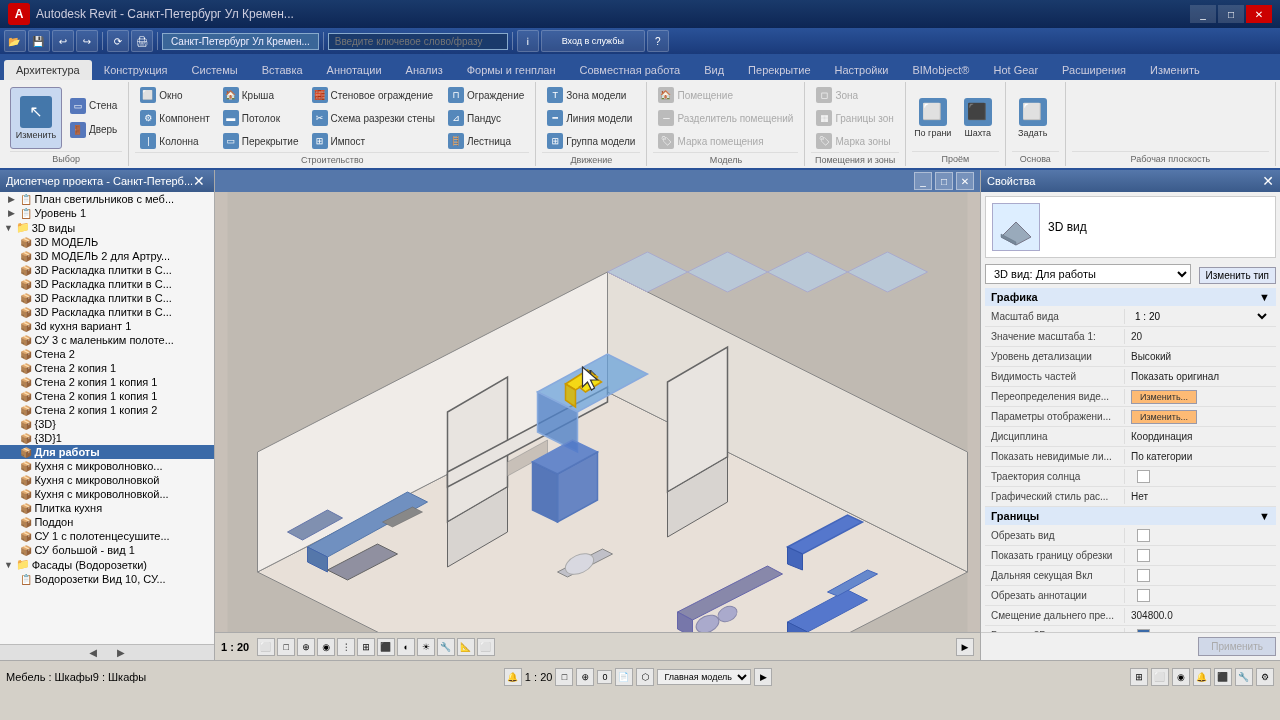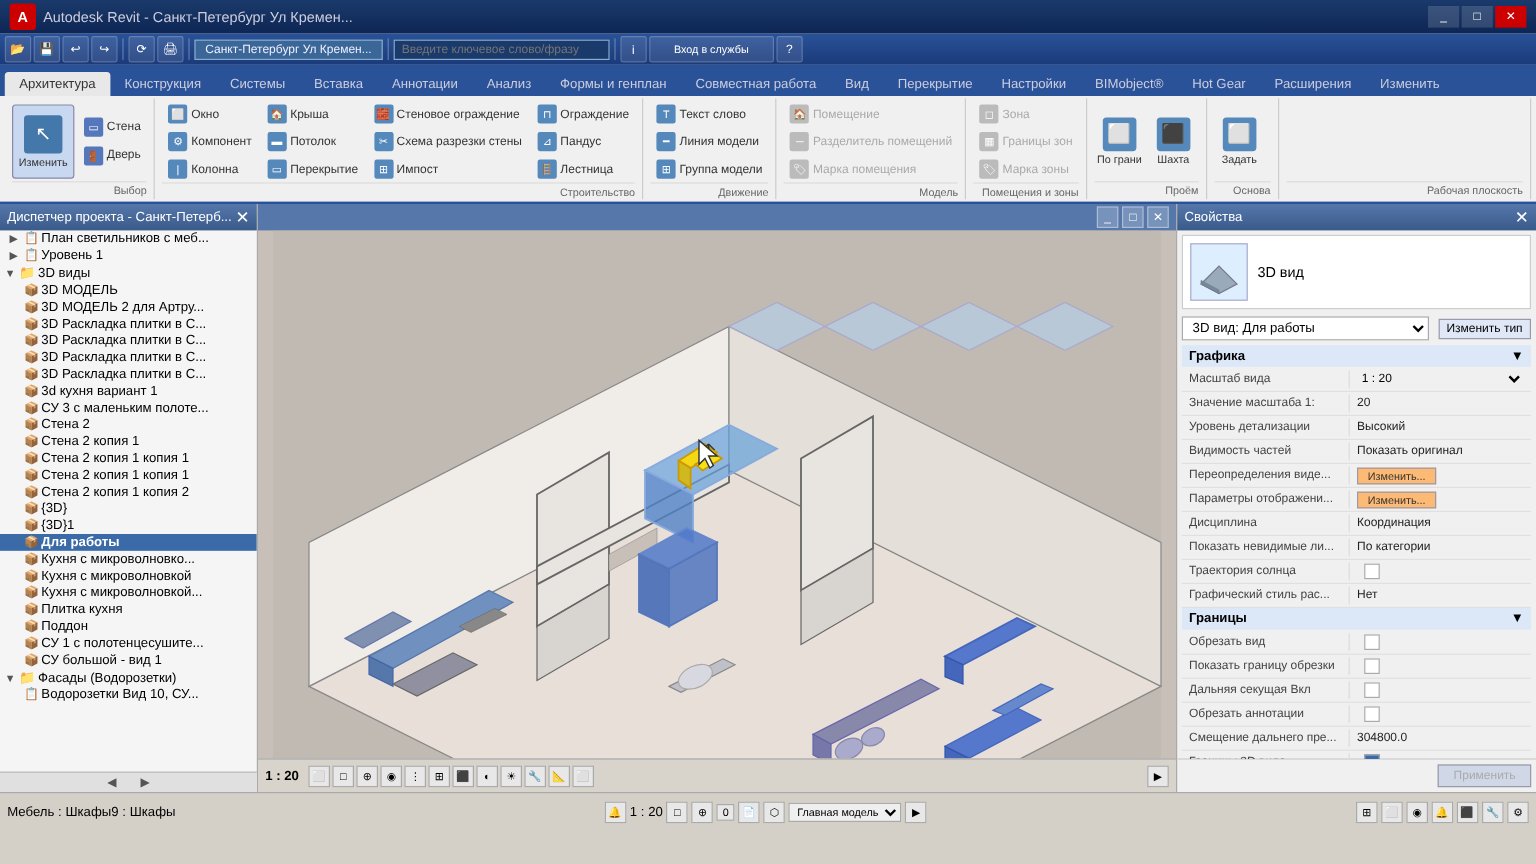--- a/index.html
+++ b/index.html
@@ -84,21 +84,21 @@
     .ribbon-group {
       display: flex;
       flex-direction: column;
       border-right: 1px solid #ccc;
       padding: 2px 6px;
       min-width: 60px;
     }
     .ribbon-group-label {
       font-size: 9px;
       color: #666;
-      text-align: right;
+      text-align: center;
       margin-top: auto;
       padding-top: 2px;
       border-top: 1px solid #ddd;
     }
     .ribbon-items {
       display: flex;
       flex: 1;
       align-items: center;
       gap: 3px;
       flex-wrap: wrap;
@@ -163,21 +163,21 @@
       border-right: 1px solid #aaa;
       display: flex;
       flex-direction: column;
     }
     #left-panel-header {
       background: linear-gradient(to bottom, #5577aa, #3a5a8a);
       color: white;
       padding: 3px 6px;
       display: flex;
       align-items: center;
-      justify-content: space-between;
+      justify-content: flex-start;
       font-size: 11px;
     }
     #project-tree {
       flex: 1;
       overflow-y: auto;
       font-size: 11px;
     }
     .tree-item {
       padding: 1px 4px 1px 0;
       cursor: pointer;
@@ -264,21 +264,21 @@
     .props-preview-icon {
       width: 48px; height: 48px;
       background: #ddeeff;
       border: 1px solid #aac;
       display: flex; align-items: center; justify-content: center;
       font-size: 24px;
       margin-right: 8px;
     }
     .props-type-selector {
       display: flex;
-      align-items: center;
+      align-items: flex-end;
       gap: 8px;
       margin-bottom: 4px;
     }
     .props-select {
       flex: 1;
       padding: 2px 4px;
       border: 1px solid #aaa;
       background: white;
       font-size: 11px;
     }
@@ -526,21 +526,21 @@
       </div>
     </div>
     <div class="ribbon-group-label">Строительство</div>
   </div>
 
   <div class="ribbon-group" style="min-width:80px;">
     <div class="ribbon-items">
       <div class="ribbon-col">
         <div class="ribbon-btn-small">
           <div class="ribbon-icon-small" style="background:#5588bb;">T</div>
-          <span>Текст слово</span>
+          <span>Зона модели</span>
         </div>
         <div class="ribbon-btn-small">
           <div class="ribbon-icon-small" style="background:#5588bb;">━</div>
           <span>Линия  модели</span>
         </div>
         <div class="ribbon-btn-small">
           <div class="ribbon-icon-small" style="background:#5588bb;">⊞</div>
           <span>Группа модели</span>
         </div>
       </div>

